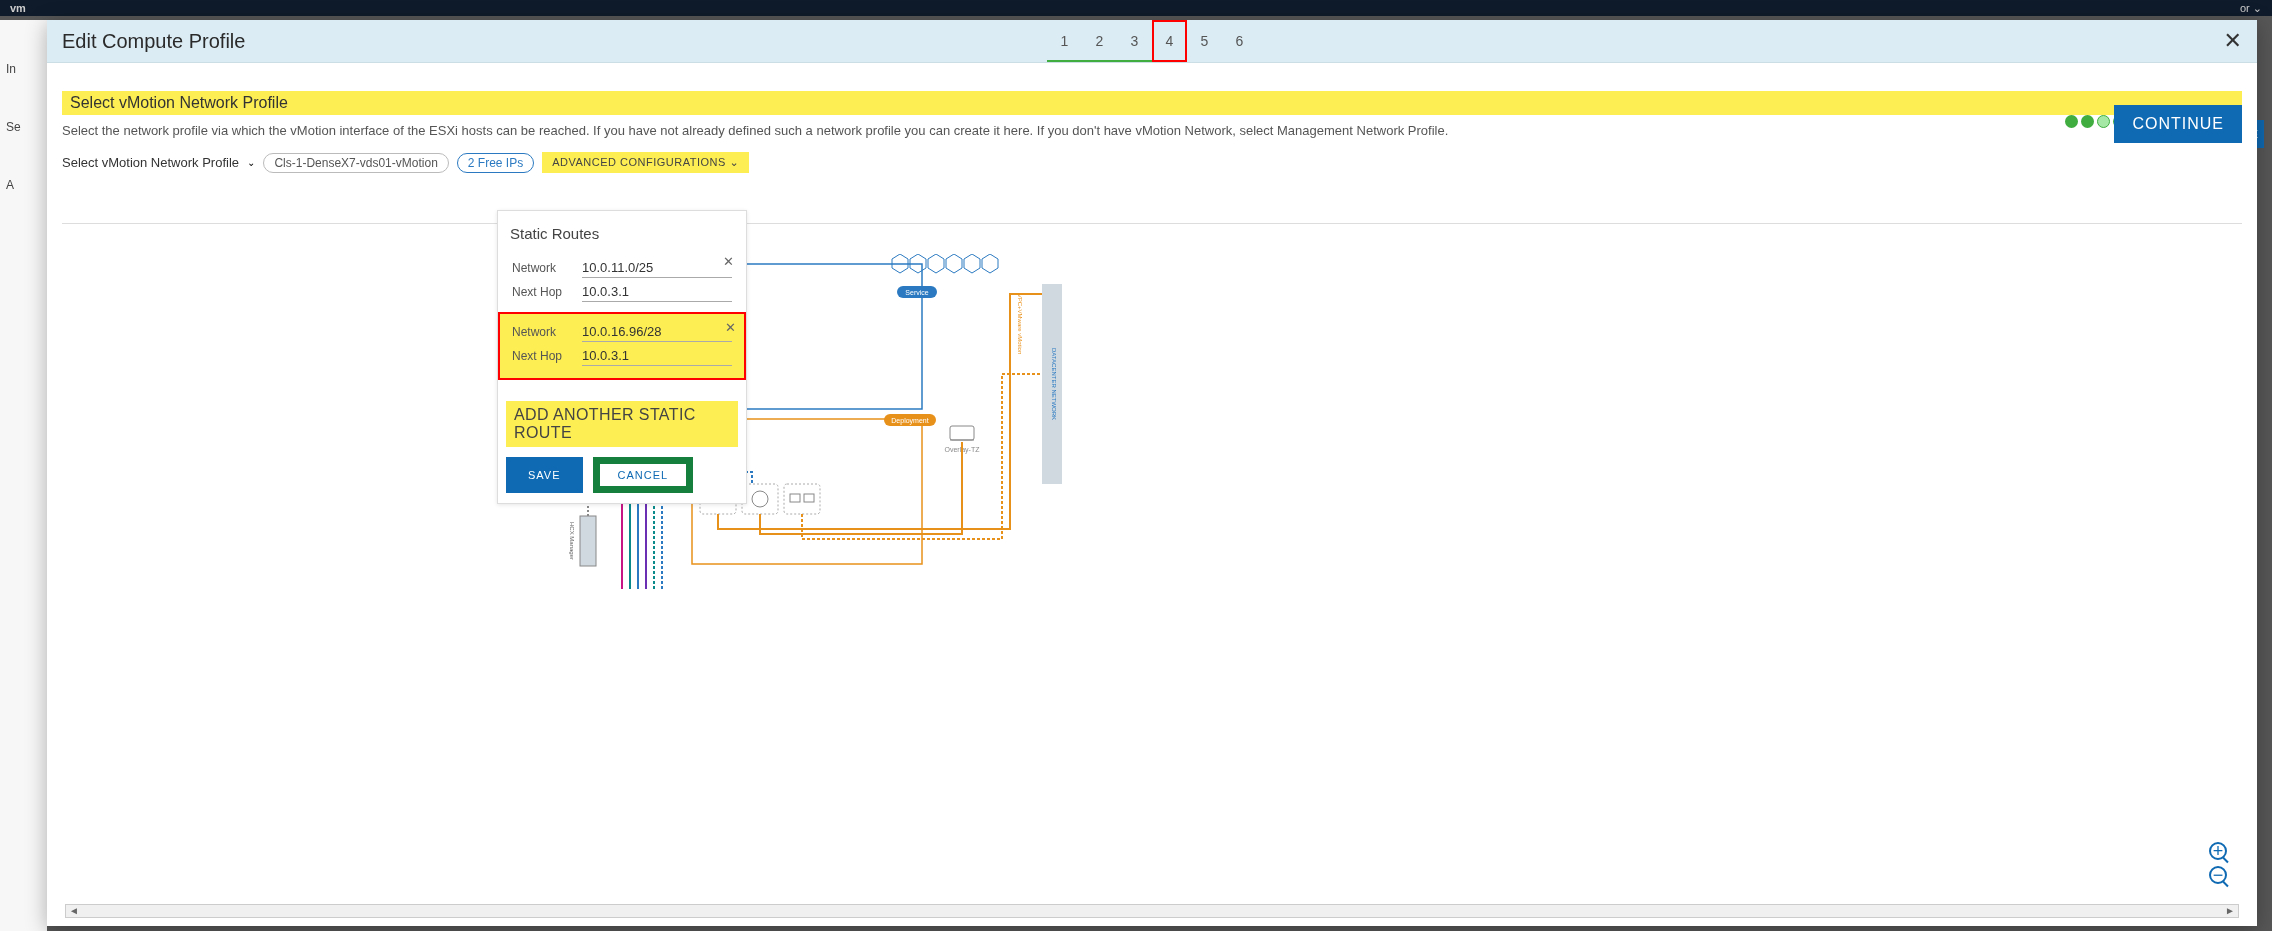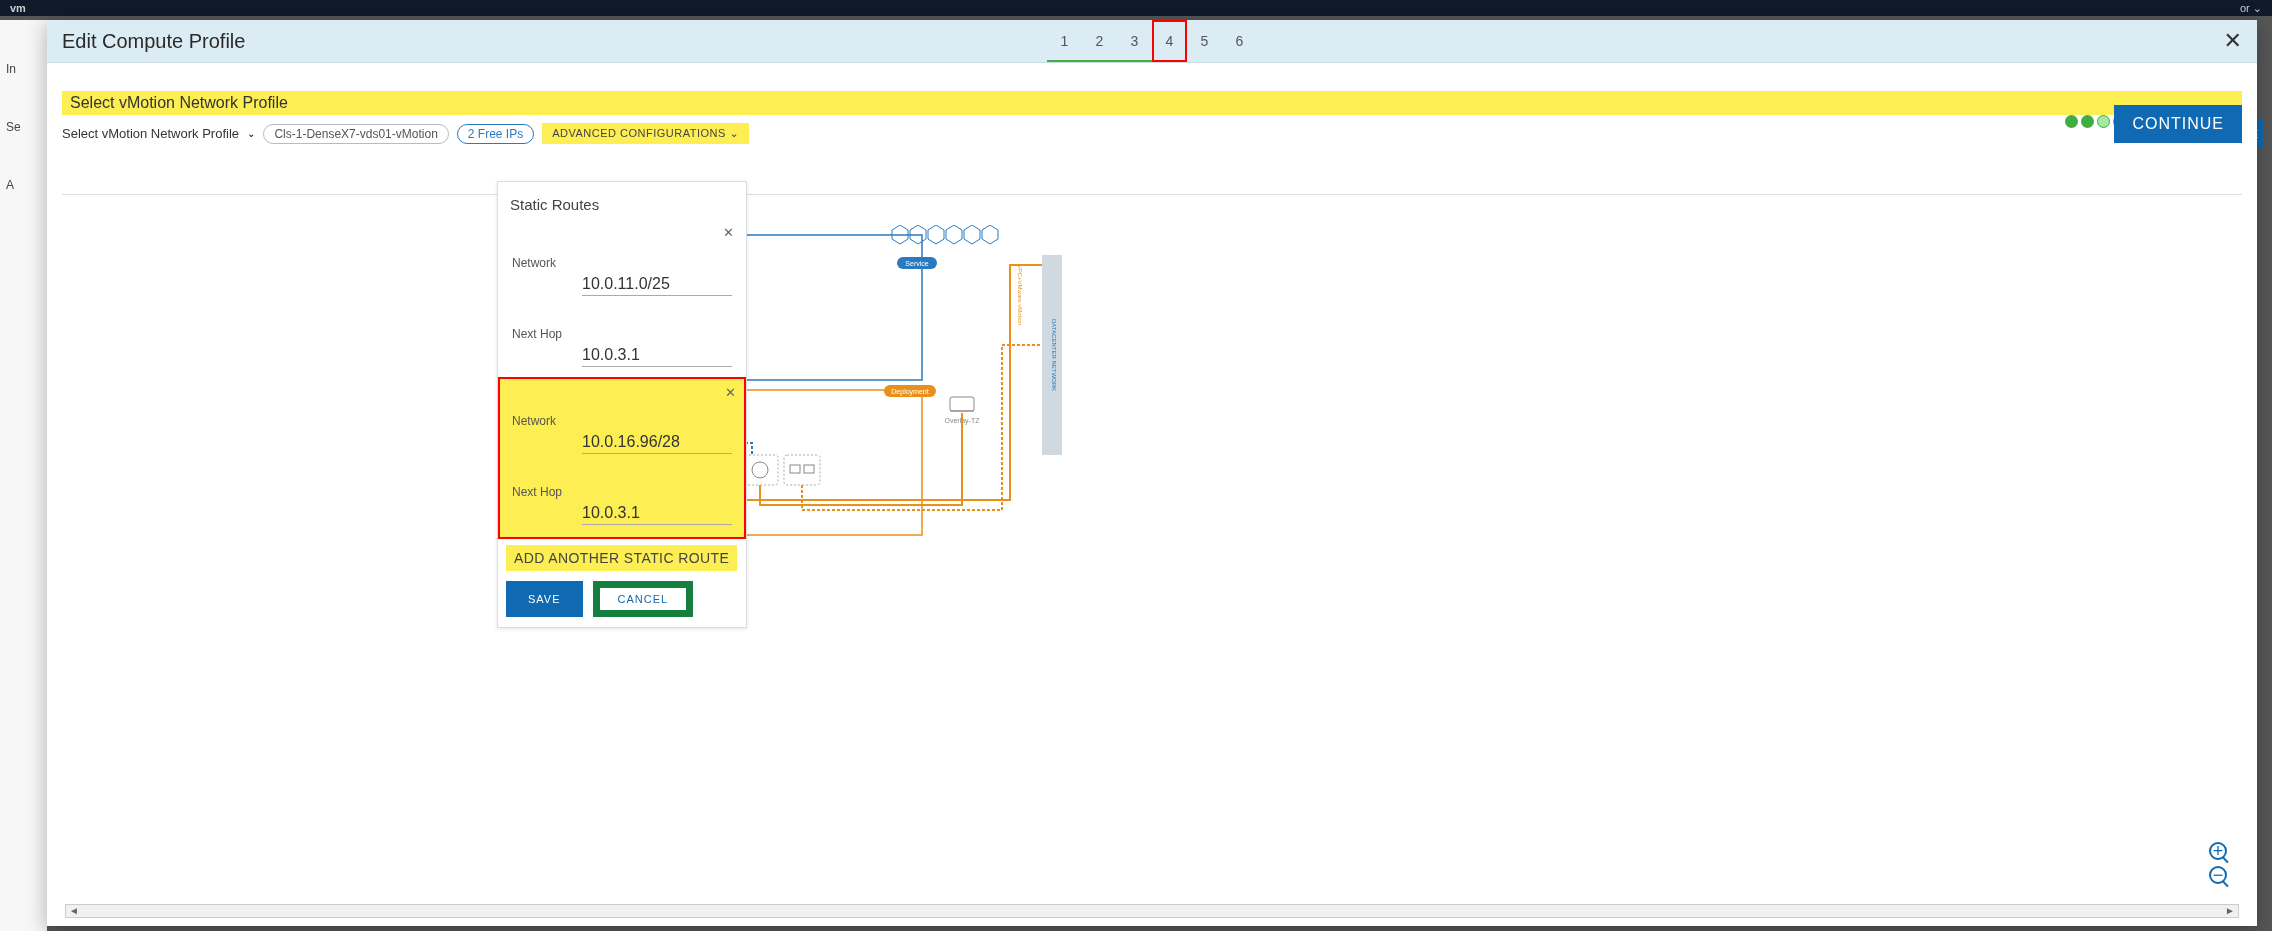--- a/index.html
+++ b/index.html
@@ -31,24 +31,24 @@
 .dot.light { background: #a5e8a5; border: 1px solid #3fad3f; }
 .continue-btn { position: absolute; right: 15px; top: 34px; background: #0f6ab3; color: #fff; border: none; padding: 10px 18px; font-size: 16px; letter-spacing: 1px; cursor: pointer; }
 .divider { border-top: 1px solid #ddd; margin-top: 40px; }
 .diagram-area { flex: 1; position: relative; }
 .static-routes-panel { position: absolute; left: 435px; top: -14px; width: 250px; background: #fff; border: 1px solid #ddd; box-shadow: 0 1px 4px rgba(0,0,0,0.1); padding: 14px 8px 10px 8px; z-index: 10; }
 .panel-title { font-size: 15px; color: #444; margin-bottom: 10px; padding-left: 4px; }
 .route-entry { position: relative; padding: 6px 6px; }
 .route-entry.hl { background: #fcee53; border: 2px solid red; margin: 0 -8px; padding: 8px 12px; }
 .route-row { display: flex; align-items: center; margin-bottom: 4px; }
 .route-lbl { width: 70px; font-size: 12px; color: #555; }
-.route-val { flex: 1; font-size: 16px; color: #333; border-bottom: 1px solid #aaa; padding: 2px 0; margin-top: 44px; }
+.route-val { flex: 1; font-size: 13px; color: #333; border-bottom: 1px solid #aaa; padding: 2px 0; }
 .route-close { position: absolute; top: 2px; right: 4px; font-size: 13px; color: #666; cursor: pointer; }
 .route-entry.hl .route-close { top: 6px; right: 8px; }
-.add-route { background: #fcee53; font-size: 14px; letter-spacing: 0.4px; padding: 5px 8px; display: inline-block; color: #444; cursor: pointer; margin-top: 6px; }
+.add-route { background: #fcee53; font-size: 16px; letter-spacing: 0.4px; padding: 5px 8px; display: inline-block; color: #444; cursor: pointer; margin-top: 21px; }
 .panel-buttons { display: flex; gap: 10px; margin-top: 10px; }
 .btn-save { background: #0f6ab3; color: #fff; border: none; padding: 5px 22px; font-size: 11px; letter-spacing: 1px; cursor: pointer; }
 .btn-cancel { background: #fff; border: 7px solid #15803d; color: #0f6ab3; padding: 5px 18px; font-size: 11px; letter-spacing: 1px; cursor: pointer; }
 .diagram-svg { position: absolute; left: 440px; top: 30px; }
 .zoom-controls { position: absolute; bottom: 20px; right: 15px; display: flex; flex-direction: column; gap: 6px; }
 .zoom-btn { color: #0f6ab3; font-size: 18px; cursor: pointer; border: 2px solid #0f6ab3; border-radius: 50%; width: 18px; height: 18px; display: flex; align-items: center; justify-content: center; position: relative; }
 .zoom-btn::after { content: ''; position: absolute; width: 7px; height: 2px; background: #0f6ab3; transform: rotate(45deg); bottom: -3px; right: -4px; }
 .hscroll { height: 14px; background: #f0f0f0; border: 1px solid #ccc; margin: 0 3px; position: relative; }
 .hscroll::before, .hscroll::after { position: absolute; top: 0; font-size: 10px; color: #666; padding: 0 3px; }
 .hscroll::before { content: '◄'; left: 0; }
@@ -83,20 +83,21 @@
       <div class="step done">3</div>
       <div class="step active">4</div>
       <div class="step">5</div>
       <div class="step">6</div>
     </div>
     <span class="close-x">✕</span>
   </div>
 
   <div class="modal-body">
     <span class="section-title">Select vMotion Network Profile</span>
+    <div class="section-desc">Select the network profile via which the vMotion interface of the ESXi hosts can be reached. If you have not already defined such a network profile you can create it here. If you don't have vMotion Network, select Management Network Profile.</div>
 
     <div class="selector-row">
       <span class="selector-label">Select vMotion Network Profile</span>
       <span class="chevron">⌄</span>
       <span class="pill">Cls-1-DenseX7-vds01-vMotion</span>
       <span class="pill-blue">2 Free IPs</span>
       <span class="adv-cfg">ADVANCED CONFIGURATIONS ⌄</span>
     </div>
 
     <div class="status-dots">

